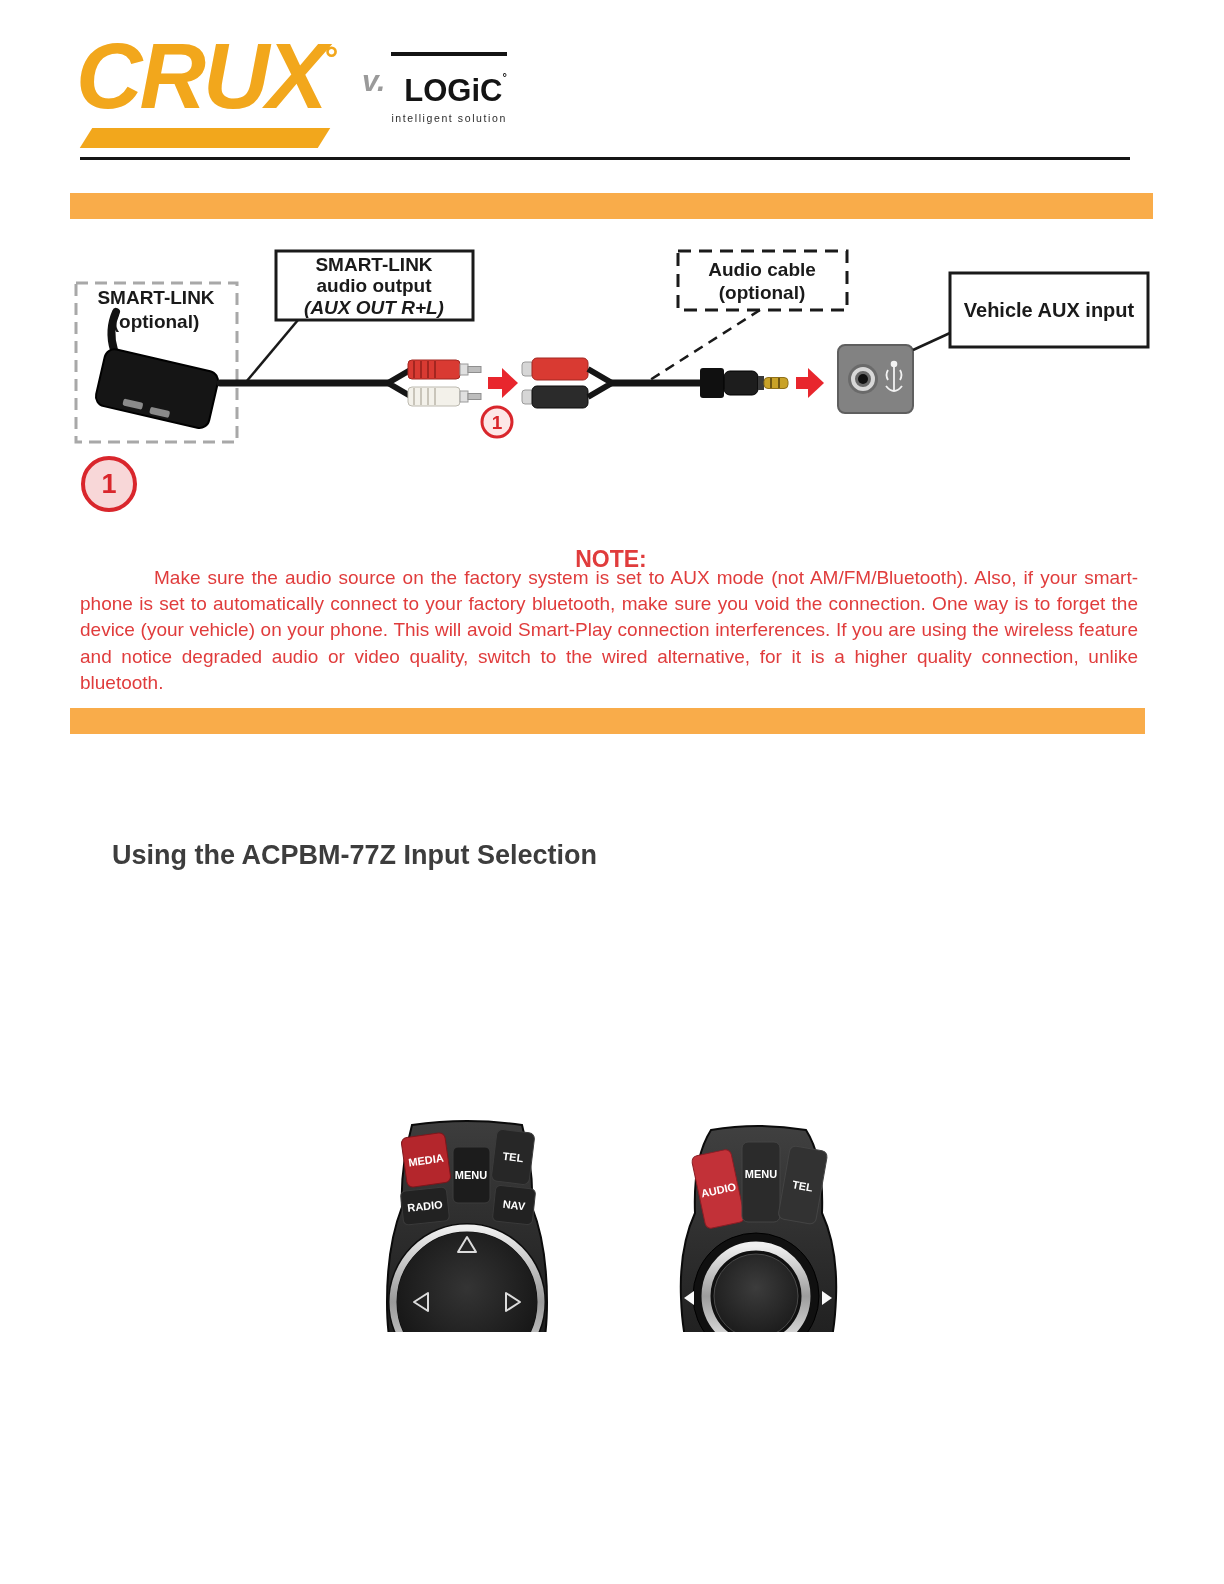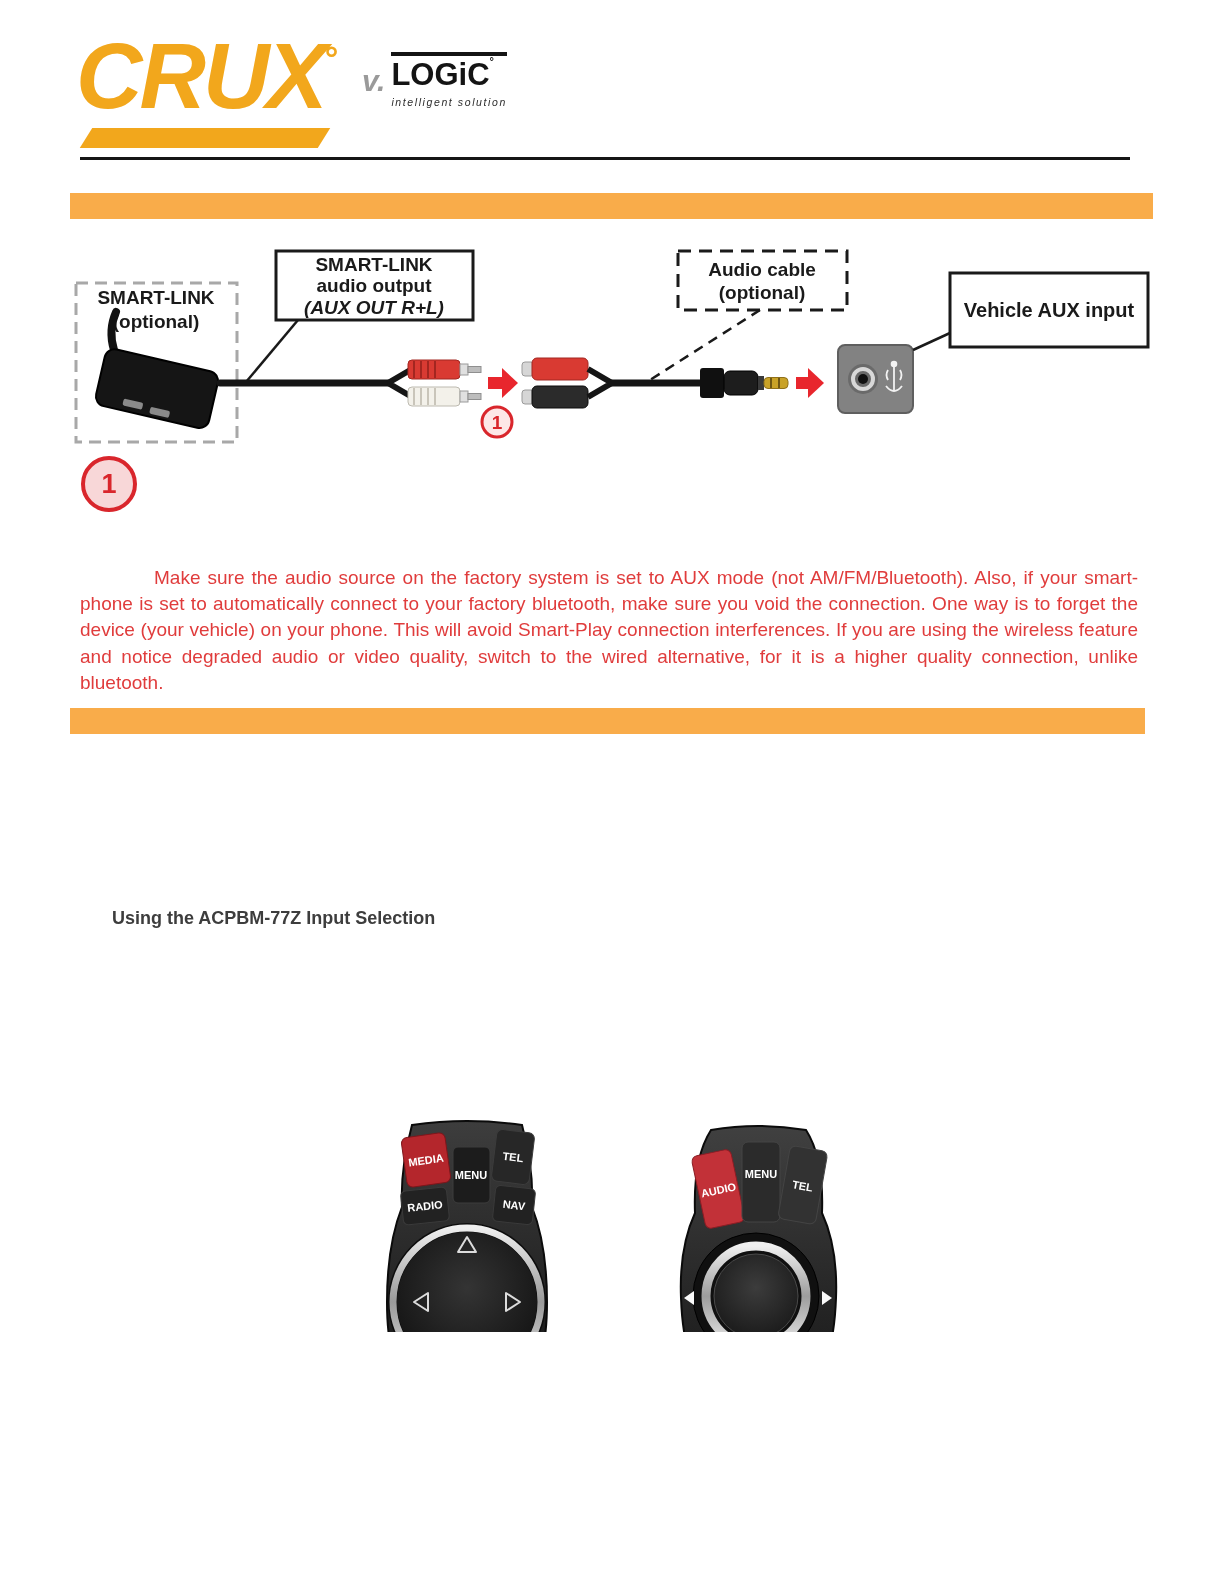--- a/index.html
+++ b/index.html
@@ -8,24 +8,24 @@
   .abs{position:absolute;}
 
   
   .crux-text{left:76px;top:30px;font-size:92px;font-weight:800;font-style:italic;
              color:#F2A71C;letter-spacing:-3px;line-height:1;}
   .crux-deg{font-size:34px;vertical-align:38px;font-style:normal;letter-spacing:0;}
   .crux-bar{left:86px;top:128px;width:238px;height:20px;background:#F2A71C;
             transform:skewX(-32deg);}
   .vlogic{left:362px;top:52px;display:flex;align-items:flex-start;}
   .vlogic-v{font-size:30px;color:#9a9a9a;font-style:italic;font-weight:600;margin-top:12px;}
-  .vlogic-block{margin-left:6px;border-top:4px solid #141414;padding-top:0px;text-align:left;}
+  .vlogic-block{margin-left:6px;border-top:4px solid #141414;padding-top:16px;text-align:right;}
   .vlogic-name{font-size:31px;font-weight:800;color:#141414;letter-spacing:0px;line-height:1.05;}
   .vlogic-reg{font-size:11px;vertical-align:20px;color:#141414;}
-  .vlogic-tag{font-size:10.5px;letter-spacing:1.6px;color:#2c2c2c;margin-top:0px;font-style:italic;}
+  .vlogic-tag{font-size:10.5px;letter-spacing:1.6px;color:#2c2c2c;margin-top:0px;}
   .rule{left:80px;top:157px;width:1050px;height:3px;background:#161616;}
 
   
   .banner{background:#F9AC4A;}
   .banner-top{left:70px;top:193px;width:1083px;height:26px;}
   .banner-mid{left:70px;top:708px;width:1075px;height:26px;}
   .banner-bottom{left:70px;top:1437px;width:1085px;height:73px;}
   .notch{background:#ffffff;position:absolute;top:0;height:18px;}
   .notch1{left:504px;width:100px;}
   .notch2{left:962px;width:116px;}
@@ -36,21 +36,21 @@
             border-radius:50%;background:#F8D7D8;color:#D9262C;font-size:27px;font-weight:700;
             display:flex;align-items:center;justify-content:center;}
 
   
   .note-title{left:80px;top:546px;width:1062px;text-align:center;color:#E03C3C;
               font-size:23px;font-weight:700;}
   .note-body{left:80px;top:565px;width:1058px;color:#E03C3C;font-size:19px;
              line-height:1.38;text-align:justify;text-indent:74px;}
 
   
-  .sec-heading{left:112px;top:908px;font-size:18px;font-weight:700;color:#3d3d3d;}
+  .sec-heading{left:112px;top:840px;font-size:27px;font-weight:700;color:#3d3d3d;}
   .sec-body{left:112px;top:968px;width:1012px;font-size:21px;line-height:1.36;color:#4c4c4c;}
 
   svg text{font-family:"Liberation Sans",sans-serif;}
 </style>
 </head>
 <body>
 
 <div class="page">
 
   <div class="abs crux-text"><span>CRUX</span><span class="crux-deg">°</span></div>
@@ -160,20 +160,21 @@
     <g>
       <circle cx="427" cy="184" r="15" fill="#FDE7E7" stroke="#D9262C" stroke-width="3"></circle>
       <text x="427" y="191" font-size="19" font-weight="bold" fill="#D9262C" text-anchor="middle">1</text>
     </g>
   </svg>
 
   <div class="abs big-step">
     <span>1</span>
   </div>
 
+  <div class="abs note-title">NOTE:</div>
   <div class="abs note-body">Make sure the audio source on the factory system is set to AUX mode (not AM/FM/Bluetooth). Also, if your smart-phone is set to automatically connect to your factory bluetooth, make sure you void the connection. One way is to forget the device (your vehicle) on your phone. This will avoid Smart-Play connection interferences. If you are using the wireless feature and notice degraded audio or video quality, switch to the wired alternative, for it is a higher quality connection, unlike bluetooth.</div>
 
   <div class="abs sec-heading">Using the ACPBM-77Z Input Selection</div>
 
   <svg class="abs" style="left:382px;top:1115px;" width="170" height="305" viewBox="0 0 170 305">
     <defs>
       <linearGradient id="bodyL" x1="0" y1="0" x2="0" y2="1">
         <stop offset="0" stop-color="#3d3d3d"></stop>
           <stop offset="1" stop-color="#121212"></stop>
       </linearGradient>

